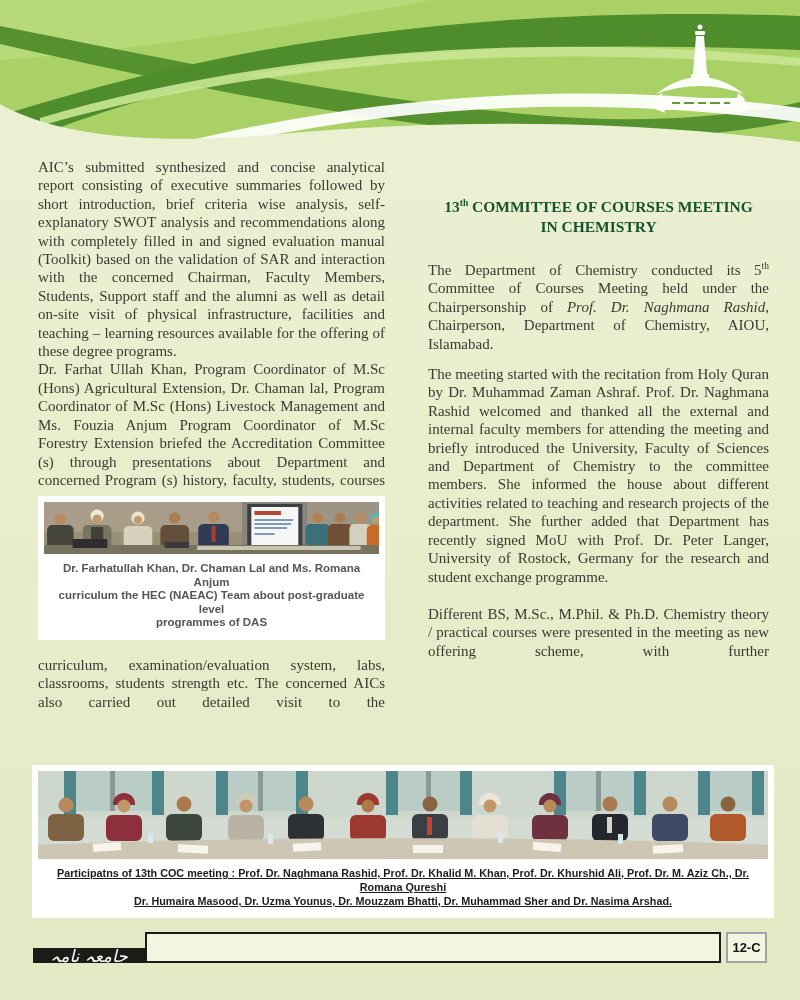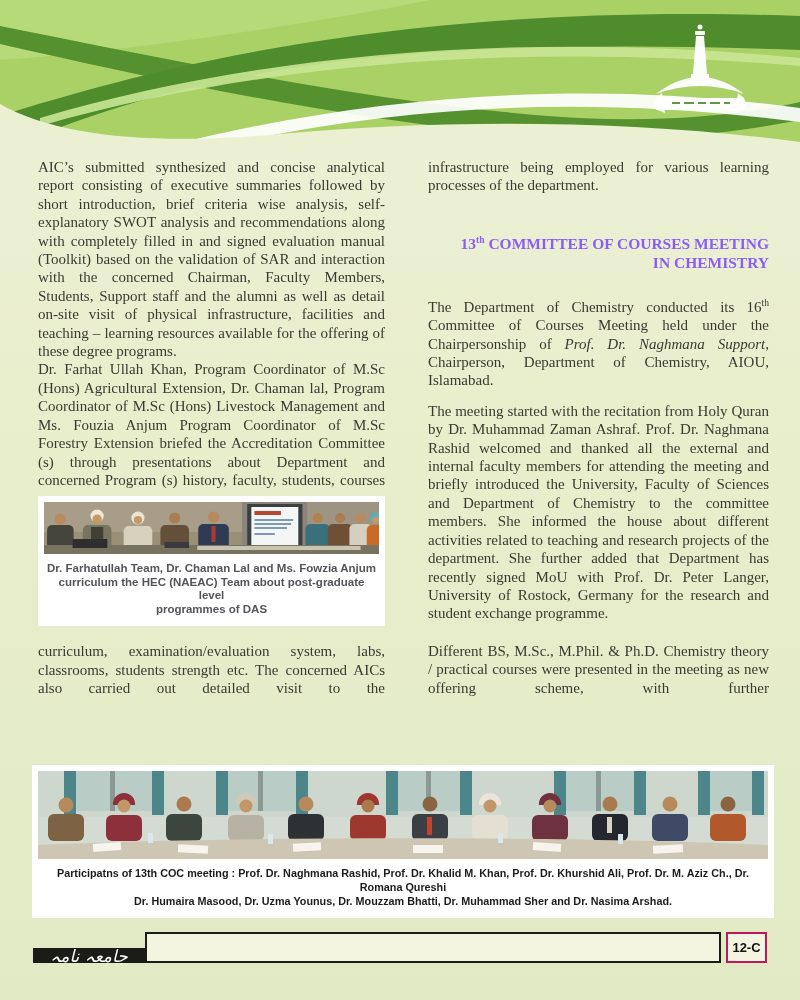--- a/index.html
+++ b/index.html
@@ -11,21 +11,21 @@
   .header{position:absolute;top:0;left:0;width:800px;height:158px;}
   .header svg{display:block;}
 
   .col{position:absolute;top:158px;font-size:15px;line-height:18.4px;color:#3b3a32;text-align:justify;}
   .col-left{left:38px;width:347px;}
   .col-right{left:428px;width:341px;}
   p{margin:0;padding:0;}
   .justify-last{text-align-last:justify;}
 
   .section-heading{
-    color:#8b5cf6;font-weight:bold;text-align:right;
+    color:#14532d;font-weight:bold;text-align:center;
     font-size:15.5px;line-height:19.5px;margin-top:39px;
   }
   sup{font-size:9.5px;vertical-align:super;line-height:0;}
   .ital{font-style:italic;}
   .para2-right{margin-top:25px;}
   .para3-right{margin-top:12px;}
   .para4-right{margin-top:19px;}
 
   .photo-block{background:#ffffff;margin-top:7px;padding:6px 6px 0 6px;}
   .photo-img{display:block;width:100%;}
@@ -35,31 +35,32 @@
     padding:8px 2px 10px 2px;
   }
   .para3-left{margin-top:16px;}
 
   .bottom-photo{position:absolute;top:765px;left:32px;width:742px;box-sizing:border-box;
     background:#ffffff;padding:6px 6px 0 6px;}
   .bottom-caption{
     font-family:"Liberation Sans",sans-serif;font-weight:bold;
     font-size:10.8px;line-height:14px;color:#1c1c1c;text-align:center;
     padding:7px 2px 10px 2px;
+    text-decoration:underline;
   }
 
   .footer{position:absolute;top:932px;left:33px;width:734px;height:31px;display:flex;align-items:stretch;}
   .footer-title{
     background:#1b1b18;color:#ffffff;width:112px;
     display:flex;align-items:center;justify-content:center;
     font-family:"DejaVu Sans",sans-serif;font-style:italic;font-size:17px;margin-top:16px;
   }
   .footer-bar{flex:1;border:2px solid #1b1b18;background:#f3f5e0;box-sizing:border-box;}
   .page-num{
-    border:2px solid #be185d;background:#f3f5e0;margin-left:5px;width:41px;box-sizing:border-box;
+    border:2px solid #a3a3a3;background:#f3f5e0;margin-left:5px;width:41px;box-sizing:border-box;
     display:flex;align-items:center;justify-content:center;
     font-family:"Liberation Sans",sans-serif;font-weight:bold;font-size:13px;color:#111;
   }
 </style>
 </head>
 <body>
 
 <div class="header">
   <svg width="800" height="158" viewBox="0 0 800 158" preserveAspectRatio="none">
     <rect width="800" height="158" fill="#a9d166"></rect>
@@ -134,38 +135,37 @@
       <circle cx="325" cy="16" r="5.5" fill="#53b2bc"></circle>
         <circle cx="325" cy="18" r="3.5" fill="#c29a6a"></circle>
         <rect x="316" y="23" width="18" height="24" rx="5" fill="#c96a28"></rect>
 
       <rect y="43" width="328" height="9" fill="#77735f"></rect>
       <rect x="28" y="37" width="34" height="9" fill="#2e2e30"></rect>
       <rect x="118" y="40" width="24" height="6" fill="#3a3a3e"></rect>
       <rect x="150" y="44" width="160" height="4" fill="#c9c4b2"></rect>
     </svg>
     <div class="photo-caption">
-      <span>Dr. Farhatullah Team, Dr. Chaman Lal and Ms. Fowzia Anjum</span><br>
+      <span>Dr. Farhatullah Khan, Dr. Chaman Lal and Ms. Romana Anjum</span><br>
       <span>curriculum the HEC (NAEAC) Team about post-graduate level</span><br>
       <span>programmes of DAS</span>
     </div>
   </div>
 
   <p class="justify-last para3-left">curriculum, examination/evaluation system, labs, classrooms, students strength etc. The concerned AICs also carried out detailed visit to the</p>
 </div>
 
 <div class="col col-right">
-  <p>infrastructure being employed for various learning processes of the department.</p>
 
   <div class="section-heading">
     <span>13</span><sup>th</sup><span> COMMITTEE OF COURSES MEETING</span><br>
     <span>IN CHEMISTRY</span>
   </div>
 
-  <p class="para2-right"><span>The Department of Chemistry conducted its 16</span><sup>th</sup><span> Committee of Courses Meeting held under the Chairpersonship of </span><span class="ital">Prof. Dr. Naghmana Support</span><span>, Chairperson, Department of Chemistry, AIOU, Islamabad.</span></p>
+  <p class="para2-right"><span>The Department of Chemistry conducted its 5</span><sup>th</sup><span> Committee of Courses Meeting held under the Chairpersonship of </span><span class="ital">Prof. Dr. Naghmana Rashid</span><span>, Chairperson, Department of Chemistry, AIOU, Islamabad.</span></p>
 
   <p class="para3-right">The meeting started with the recitation from Holy Quran by Dr. Muhammad Zaman Ashraf.  Prof. Dr. Naghmana Rashid welcomed and thanked all the external and internal faculty members for attending the meeting and briefly introduced the University, Faculty of Sciences and Department of Chemistry to the committee members. She informed the house about different activities related to teaching and research projects of the department. She further added that Department has recently signed MoU with Prof. Dr. Peter Langer, University of Rostock, Germany for the research and student exchange programme.</p>
 
   <p class="para4-right justify-last">Different BS, M.Sc., M.Phil. &amp; Ph.D. Chemistry theory / practical courses were presented in the meeting as new offering scheme, with further</p>
 </div>
 
 <div class="bottom-photo">
   <svg class="photo-img" width="730" height="88" viewBox="0 0 730 88" preserveAspectRatio="none">
     <rect width="730" height="88" fill="#d3dbd2"></rect>
     <rect width="730" height="46" fill="#cdd7cd"></rect>

